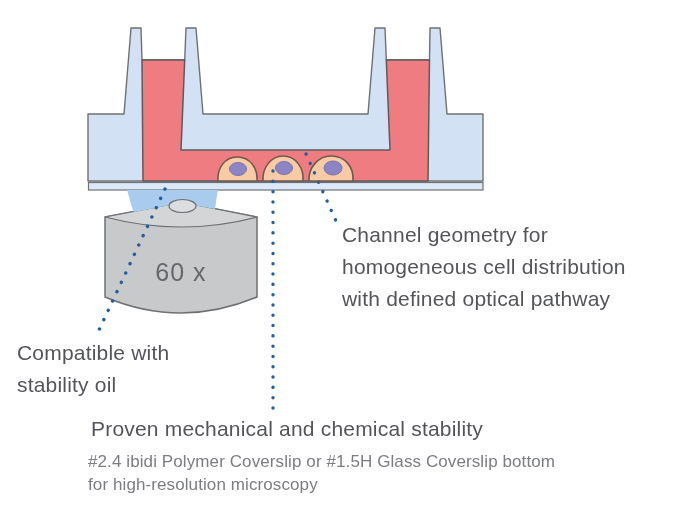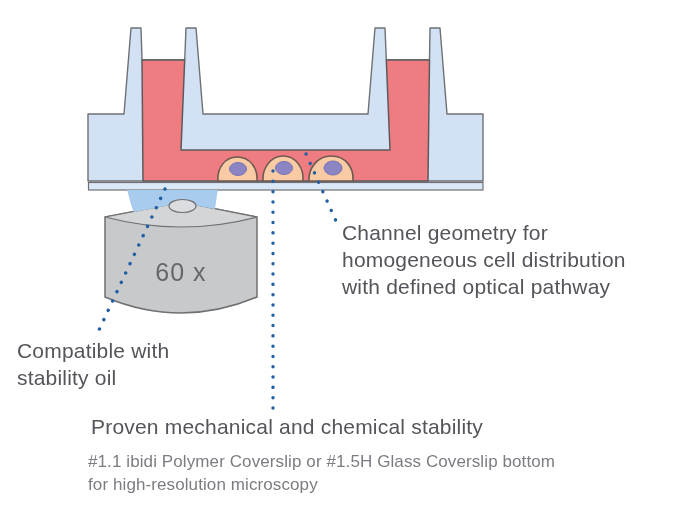--- a/index.html
+++ b/index.html
@@ -12,21 +12,21 @@
     --leader-blue:#1f5fa2; --text-dark:#54555a; --text-light:#7c7d82;
   }
   html,body{margin:0;padding:0;background:#ffffff;}
   .stage{
     position:relative; width:700px; height:524px; background:#ffffff;
     overflow:hidden; font-family:"Liberation Sans", sans-serif;
   }
   .stage svg{position:absolute;left:0;top:0;}
   .annotation{
     position:absolute; white-space:pre-line; color:var(--text-dark);
-    font-size:21px; line-height:27px; letter-spacing:0.2px;
+    font-size:21px; line-height:32px; letter-spacing:0.2px;
   }
   .annotation.sub{
     font-size:17px; line-height:23px; color:var(--text-light); letter-spacing:0.1px;
   }
   #ann-channel{left:342px; top:219px;}
   #ann-immersion{left:17px; top:337px;}
   #ann-stability-title{left:91px; top:413px;}
   #ann-stability-sub{left:88px; top:450px;}
   .objective-label{
     font-family:"Liberation Sans", sans-serif; font-size:25px;
@@ -75,16 +75,16 @@
 
   <div id="ann-channel" class="annotation">Channel geometry for
 homogeneous cell distribution
 with defined optical pathway</div>
 
   <div id="ann-immersion" class="annotation">Compatible with
 stability oil</div>
 
   <div id="ann-stability-title" class="annotation">Proven mechanical and chemical stability</div>
 
-  <div id="ann-stability-sub" class="annotation sub">#1.1 ibidi Polymer Coverslip or #1.5H Glass Coverslip bottom
+  <div id="ann-stability-sub" class="annotation sub">#2.4 ibidi Polymer Coverslip or #1.5H Glass Coverslip bottom
 for high-resolution microscopy</div>
 
 </div>
 
 </body></html>

